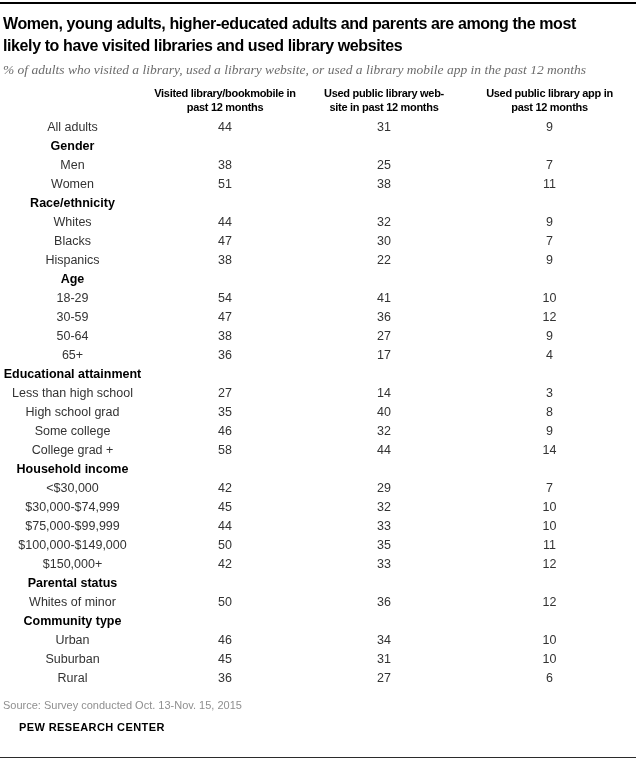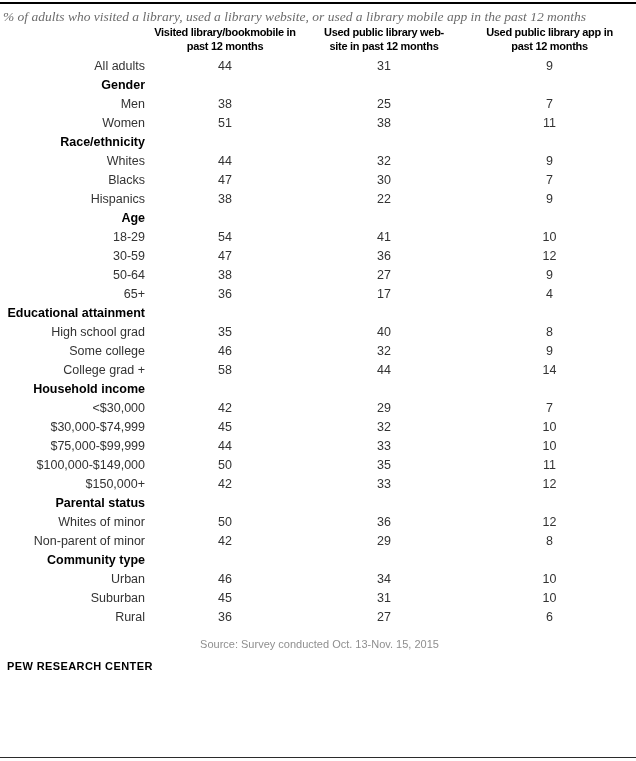--- a/index.html
+++ b/index.html
@@ -29,21 +29,21 @@
   }
   p.subtitle {
     margin: 5px 12px 0 3px;
     font-family: "Liberation Serif", serif;
     font-style: italic;
     font-size: 13.5px;
     color: #6b6b6b;
     white-space: nowrap;
   }
   table.stats {
-    margin-top: 0;
+    margin-top: 8px;
     width: 636px;
     border-collapse: collapse;
     table-layout: fixed;
   }
   table.stats th {
     font-size: 11px;
     font-weight: bold;
     color: #000000;
     letter-spacing: -0.3px;
     line-height: 14px;
@@ -52,52 +52,53 @@
     padding: 0 0 3px 0;
     white-space: pre-line;
   }
   table.stats td {
     height: 19px;
     font-size: 12.5px;
     color: #333333;
     padding: 0;
     vertical-align: middle;
   }
-  td.label { text-align: right; padding-left: 3px; }
+  td.label { text-align: center; padding-left: 3px; }
   tr.section-row td.label {
     font-weight: bold;
     color: #000000;
   }
   td.val { text-align: center; }
   p.source {
     margin: 12px 0 0 3px;
     font-size: 11px;
     color: #8f8f8f;
-    text-align: center;
   }
   p.brand {
-    margin: 10px 0 0 7px;
+    margin: 10px 0 0 19px;
     font-size: 11px;
     font-weight: bold;
     color: #000000;
     letter-spacing: 0.4px;
   }
   .bottom-rule {
     position: absolute;
     left: 0;
     bottom: 3px;
     width: 636px;
     border-top: 1px solid #2b2b2b;
   }
 </style>
 </head>
 <body>
 
 <div class="page">
   <div class="top-rule"></div>
+  <h1 class="title">Women, young adults, higher-educated adults and parents are among the most
+likely to have visited libraries and used library websites</h1>
   <p class="subtitle">% of adults who visited a library, used a library website, or used a library mobile app in the past 12 months</p>
   <table class="stats">
     <colgroup>
       <col style="width:145px">
       <col style="width:160px">
       <col style="width:158px">
       <col style="width:173px">
     </colgroup>
     <thead>
       <tr>
@@ -189,20 +190,26 @@
           <td class="val">17</td>
           <td class="val">4</td>
         </tr>
         <tr class="section-row">
           <td class="label">Educational attainment</td>
           <td class="val"></td>
           <td class="val"></td>
           <td class="val"></td>
         </tr>
         <tr class="data-row">
+          <td class="label">Less than high school</td>
+          <td class="val">27</td>
+          <td class="val">14</td>
+          <td class="val">3</td>
+        </tr>
+        <tr class="data-row">
           <td class="label">High school grad</td>
           <td class="val">35</td>
           <td class="val">40</td>
           <td class="val">8</td>
         </tr>
         <tr class="data-row">
           <td class="label">Some college</td>
           <td class="val">46</td>
           <td class="val">32</td>
           <td class="val">9</td>
@@ -253,26 +260,20 @@
           <td class="label">Parental status</td>
           <td class="val"></td>
           <td class="val"></td>
           <td class="val"></td>
         </tr>
         <tr class="data-row">
           <td class="label">Whites of minor</td>
           <td class="val">50</td>
           <td class="val">36</td>
           <td class="val">12</td>
-        </tr>
-        <tr class="data-row">
-          <td class="label">Non-parent of minor</td>
-          <td class="val">42</td>
-          <td class="val">29</td>
-          <td class="val">8</td>
         </tr>
         <tr class="section-row">
           <td class="label">Community type</td>
           <td class="val"></td>
           <td class="val"></td>
           <td class="val"></td>
         </tr>
         <tr class="data-row">
           <td class="label">Urban</td>
           <td class="val">46</td>

